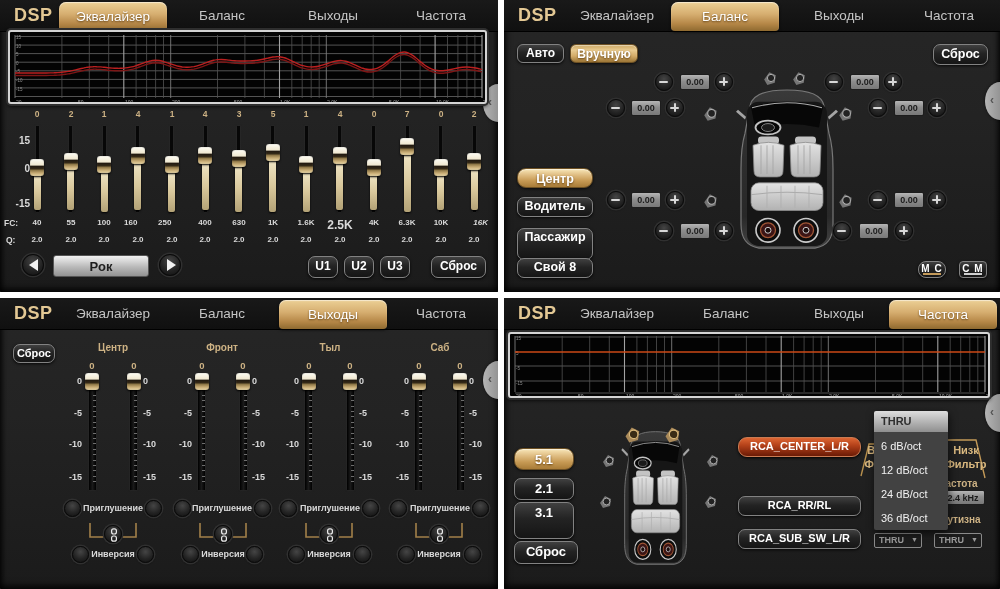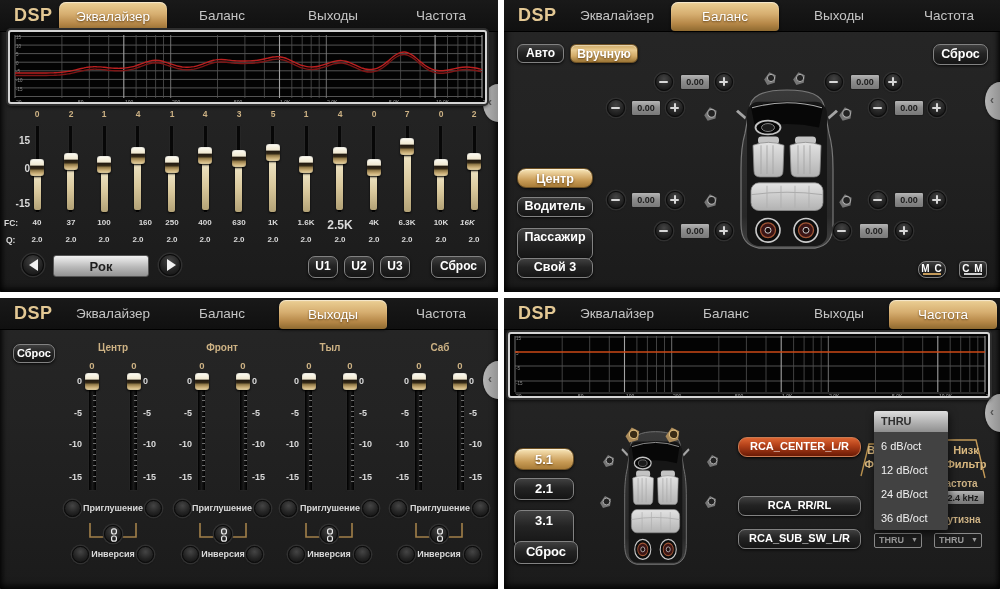--- a/index.html
+++ b/index.html
@@ -103,39 +103,39 @@
 <div class="gl tan" style="left:25px;top:109px;width:24px;text-align:center;font-size:8.5px;">0</div>
 <div style="position:absolute;left:35.5px;top:126px;width:3px;height:86px;background:#070707;box-shadow:0 0 2px #333;"></div>
 <div style="position:absolute;left:33.5px;top:174px;width:7px;height:36px;background:linear-gradient(180deg,#efe5c5,#d9c89c 50%,#b3a276);border-radius:2px;box-shadow:0 1px 2px #000;"></div>
 <div style="position:absolute;left:30.0px;top:159.0px;width:14px;height:17px;border-radius:3px;background:linear-gradient(180deg,#fdfcf4 0%,#f0e8d0 36%,#211910 42%,#352a17 58%,#8d7646 66%,#c5a972 82%,#e9d6a4 100%);box-shadow:0 1px 2px #000,inset 0 0 1px #555;"></div>
 <div class="gl" style="left:23px;top:218px;width:28px;text-align:center;font-size:8px;">40</div>
 <div class="gl" style="left:23px;top:235px;width:28px;text-align:center;font-size:8px;">2.0</div>
 <div class="gl tan" style="left:59px;top:109px;width:24px;text-align:center;font-size:8.5px;">2</div>
 <div style="position:absolute;left:69.2px;top:126px;width:3px;height:86px;background:#070707;box-shadow:0 0 2px #333;"></div>
 <div style="position:absolute;left:67.2px;top:168px;width:7px;height:42px;background:linear-gradient(180deg,#efe5c5,#d9c89c 50%,#b3a276);border-radius:2px;box-shadow:0 1px 2px #000;"></div>
 <div style="position:absolute;left:63.7px;top:153.0px;width:14px;height:17px;border-radius:3px;background:linear-gradient(180deg,#fdfcf4 0%,#f0e8d0 36%,#211910 42%,#352a17 58%,#8d7646 66%,#c5a972 82%,#e9d6a4 100%);box-shadow:0 1px 2px #000,inset 0 0 1px #555;"></div>
-<div class="gl" style="left:57px;top:218px;width:28px;text-align:center;font-size:8px;">37</div>
+<div class="gl" style="left:57px;top:218px;width:28px;text-align:center;font-size:8px;">55</div>
 <div class="gl" style="left:57px;top:235px;width:28px;text-align:center;font-size:8px;">2.0</div>
 <div class="gl tan" style="left:92px;top:109px;width:24px;text-align:center;font-size:8.5px;">1</div>
 <div style="position:absolute;left:102.8px;top:126px;width:3px;height:86px;background:#070707;box-shadow:0 0 2px #333;"></div>
 <div style="position:absolute;left:100.8px;top:172px;width:7px;height:40px;background:linear-gradient(180deg,#efe5c5,#d9c89c 50%,#b3a276);border-radius:2px;box-shadow:0 1px 2px #000;"></div>
 <div style="position:absolute;left:97.3px;top:156.0px;width:14px;height:17px;border-radius:3px;background:linear-gradient(180deg,#fdfcf4 0%,#f0e8d0 36%,#211910 42%,#352a17 58%,#8d7646 66%,#c5a972 82%,#e9d6a4 100%);box-shadow:0 1px 2px #000,inset 0 0 1px #555;"></div>
 <div class="gl" style="left:90px;top:218px;width:28px;text-align:center;font-size:8px;">100</div>
 <div class="gl" style="left:90px;top:235px;width:28px;text-align:center;font-size:8px;">2.0</div>
 <div class="gl tan" style="left:126px;top:109px;width:24px;text-align:center;font-size:8.5px;">4</div>
 <div style="position:absolute;left:136.4px;top:126px;width:3px;height:86px;background:#070707;box-shadow:0 0 2px #333;"></div>
 <div style="position:absolute;left:134.4px;top:162px;width:7px;height:48px;background:linear-gradient(180deg,#efe5c5,#d9c89c 50%,#b3a276);border-radius:2px;box-shadow:0 1px 2px #000;"></div>
 <div style="position:absolute;left:130.9px;top:147.0px;width:14px;height:17px;border-radius:3px;background:linear-gradient(180deg,#fdfcf4 0%,#f0e8d0 36%,#211910 42%,#352a17 58%,#8d7646 66%,#c5a972 82%,#e9d6a4 100%);box-shadow:0 1px 2px #000,inset 0 0 1px #555;"></div>
-<div class="gl" style="left:124px;top:218px;width:28px;text-align:right;font-size:8px;">160</div>
+<div class="gl" style="left:124px;top:218px;width:28px;text-align:left;font-size:8px;">160</div>
 <div class="gl" style="left:124px;top:235px;width:28px;text-align:center;font-size:8px;">2.0</div>
 <div class="gl tan" style="left:160px;top:109px;width:24px;text-align:center;font-size:8.5px;">1</div>
 <div style="position:absolute;left:170.1px;top:126px;width:3px;height:86px;background:#070707;box-shadow:0 0 2px #333;"></div>
 <div style="position:absolute;left:168.1px;top:172px;width:7px;height:40px;background:linear-gradient(180deg,#efe5c5,#d9c89c 50%,#b3a276);border-radius:2px;box-shadow:0 1px 2px #000;"></div>
 <div style="position:absolute;left:164.6px;top:156.0px;width:14px;height:17px;border-radius:3px;background:linear-gradient(180deg,#fdfcf4 0%,#f0e8d0 36%,#211910 42%,#352a17 58%,#8d7646 66%,#c5a972 82%,#e9d6a4 100%);box-shadow:0 1px 2px #000,inset 0 0 1px #555;"></div>
-<div class="gl" style="left:158px;top:218px;width:28px;text-align:center;font-size:8px;">250</div>
+<div class="gl" style="left:158px;top:218px;width:28px;text-align:left;font-size:8px;">250</div>
 <div class="gl" style="left:158px;top:235px;width:28px;text-align:center;font-size:8px;">2.0</div>
 <div class="gl tan" style="left:193px;top:109px;width:24px;text-align:center;font-size:8.5px;">4</div>
 <div style="position:absolute;left:203.8px;top:126px;width:3px;height:86px;background:#070707;box-shadow:0 0 2px #333;"></div>
 <div style="position:absolute;left:201.8px;top:162px;width:7px;height:48px;background:linear-gradient(180deg,#efe5c5,#d9c89c 50%,#b3a276);border-radius:2px;box-shadow:0 1px 2px #000;"></div>
 <div style="position:absolute;left:198.2px;top:147.0px;width:14px;height:17px;border-radius:3px;background:linear-gradient(180deg,#fdfcf4 0%,#f0e8d0 36%,#211910 42%,#352a17 58%,#8d7646 66%,#c5a972 82%,#e9d6a4 100%);box-shadow:0 1px 2px #000,inset 0 0 1px #555;"></div>
 <div class="gl" style="left:191px;top:218px;width:28px;text-align:center;font-size:8px;">400</div>
 <div class="gl" style="left:191px;top:235px;width:28px;text-align:center;font-size:8px;">2.0</div>
 <div class="gl tan" style="left:227px;top:109px;width:24px;text-align:center;font-size:8.5px;">3</div>
 <div style="position:absolute;left:237.4px;top:126px;width:3px;height:86px;background:#070707;box-shadow:0 0 2px #333;"></div>
 <div style="position:absolute;left:235.4px;top:166px;width:7px;height:46px;background:linear-gradient(180deg,#efe5c5,#d9c89c 50%,#b3a276);border-radius:2px;box-shadow:0 1px 2px #000;"></div>
@@ -175,21 +175,21 @@
 <div class="gl tan" style="left:429px;top:109px;width:24px;text-align:center;font-size:8.5px;">0</div>
 <div style="position:absolute;left:439.3px;top:126px;width:3px;height:86px;background:#070707;box-shadow:0 0 2px #333;"></div>
 <div style="position:absolute;left:437.3px;top:174px;width:7px;height:36px;background:linear-gradient(180deg,#efe5c5,#d9c89c 50%,#b3a276);border-radius:2px;box-shadow:0 1px 2px #000;"></div>
 <div style="position:absolute;left:433.8px;top:159.0px;width:14px;height:17px;border-radius:3px;background:linear-gradient(180deg,#fdfcf4 0%,#f0e8d0 36%,#211910 42%,#352a17 58%,#8d7646 66%,#c5a972 82%,#e9d6a4 100%);box-shadow:0 1px 2px #000,inset 0 0 1px #555;"></div>
 <div class="gl" style="left:427px;top:218px;width:28px;text-align:center;font-size:8px;">10K</div>
 <div class="gl" style="left:427px;top:235px;width:28px;text-align:center;font-size:8px;">2.0</div>
 <div class="gl tan" style="left:462px;top:109px;width:24px;text-align:center;font-size:8.5px;">2</div>
 <div style="position:absolute;left:472.9px;top:126px;width:3px;height:86px;background:#070707;box-shadow:0 0 2px #333;"></div>
 <div style="position:absolute;left:470.9px;top:168px;width:7px;height:42px;background:linear-gradient(180deg,#efe5c5,#d9c89c 50%,#b3a276);border-radius:2px;box-shadow:0 1px 2px #000;"></div>
 <div style="position:absolute;left:467.4px;top:153.0px;width:14px;height:17px;border-radius:3px;background:linear-gradient(180deg,#fdfcf4 0%,#f0e8d0 36%,#211910 42%,#352a17 58%,#8d7646 66%,#c5a972 82%,#e9d6a4 100%);box-shadow:0 1px 2px #000,inset 0 0 1px #555;"></div>
-<div class="gl" style="left:460px;top:218px;width:28px;text-align:left;font-size:8px;font-style:italic;">16K</div>
+<div class="gl" style="left:460px;top:218px;width:28px;text-align:right;font-size:8px;font-style:italic;">16K</div>
 <div class="gl" style="left:460px;top:235px;width:28px;text-align:center;font-size:8px;">2.0</div>
 <div class="gl" style="left:10px;top:135px;width:20px;text-align:right;font-size:10px;">15</div>
 <div class="gl" style="left:10px;top:163px;width:20px;text-align:right;font-size:10px;">0</div>
 <div class="gl" style="left:6px;top:198px;width:24px;text-align:right;font-size:10px;">-15</div>
 <div class="gl" style="left:4px;top:218px;font-size:8.5px;">FC:</div>
 <div class="gl" style="left:6px;top:235px;font-size:8.5px;">Q:</div>
 <div class="circ" style="left:22px;top:254px;width:22px;height:22px;"></div>
 <div style="position:absolute;left:29px;top:259px;width:0;height:0;border-right:9px solid #f2f2f2;border-top:6px solid transparent;border-bottom:6px solid transparent;"></div>
 <div style="position:absolute;left:53px;top:255px;width:96px;height:22px;background:linear-gradient(180deg,#f2f2f2,#b9b9b9 55%,#939393);border:1px solid #555;border-radius:3px;color:#1e1e1e;font-weight:bold;font-size:13px;text-align:center;line-height:22px;box-sizing:border-box;">Рок</div>
 <div class="circ" style="left:159px;top:254px;width:22px;height:22px;"></div>
@@ -208,21 +208,21 @@
 <div class="tab" style="left:58px;">Эквалайзер</div>
 <div class="tab" style="left:280px;">Выходы</div>
 <div class="tab" style="left:390px;">Частота</div>
 <div class="atab" style="left:167px;">Баланс</div>
 <div class="btn" style="left:13px;top:44px;width:47px;height:19px;line-height:16px;font-size:12px;border-radius:6px;">Авто</div>
 <div class="gbtn" style="left:66px;top:44px;width:68px;height:19px;line-height:19px;font-size:12px;border-radius:6px;background:linear-gradient(180deg,#caa55f 0%,#e8ca90 30%,#d3ab67 65%,#9c7636 100%);border:1px solid #6e5124;">Вручную</div>
 <div class="btn" style="left:429px;top:44px;width:55px;height:21px;line-height:18px;font-size:12.5px;">Сброс</div>
 <div class="gbtn" style="left:13px;top:168px;width:76px;height:20px;line-height:20px;font-size:12.5px;">Центр</div>
 <div class="btn" style="left:13px;top:197px;width:76px;height:20px;line-height:17px;font-size:12.5px;">Водитель</div>
 <div class="btn" style="left:13px;top:228px;width:76px;height:32px;line-height:17px;font-size:12.5px;">Пассажир</div>
-<div class="btn" style="left:13px;top:258px;width:76px;height:20px;line-height:17px;font-size:12.5px;">Свой 3</div>
+<div class="btn" style="left:13px;top:258px;width:76px;height:20px;line-height:17px;font-size:12.5px;">Свой 8</div>
 <svg style="position:absolute;left:190px;top:62px;" width="184" height="196" viewBox="0 0 184 196">
       <defs>
         <linearGradient id="cba" x1="0" y1="0" x2="0" y2="1">
           <stop offset="0" stop-color="#3a3a3a"></stop>
           <stop offset="0.25" stop-color="#303030"></stop>
           <stop offset="0.8" stop-color="#282828"></stop>
           <stop offset="1" stop-color="#454545"></stop>
         </linearGradient>
         <linearGradient id="sta" x1="0" y1="0" x2="0" y2="1">
           <stop offset="0" stop-color="#e3e3e3"></stop>
@@ -535,21 +535,21 @@
         <text x="272" y="63.5" font-size="5" fill="#a8a8a8" font-family="Liberation Sans">1.0K</text>
         <text x="319" y="63.5" font-size="5" fill="#a8a8a8" font-family="Liberation Sans">2.0K</text>
         <text x="382" y="63.5" font-size="5" fill="#a8a8a8" font-family="Liberation Sans">5.0K</text>
         <text x="429" y="63.5" font-size="5" fill="#a8a8a8" font-family="Liberation Sans">10.0K</text>
         <text x="476" y="63.5" font-size="5" fill="#a8a8a8" font-family="Liberation Sans">20K</text>
         <line x1="5" y1="18" x2="475" y2="18" stroke="#cc4a17" stroke-width="1.6"></line>
       </svg>
 </div>
 <div class="gbtn" style="left:10px;top:150px;width:60px;height:22px;line-height:22px;font-size:13px;">5.1</div>
 <div class="btn" style="left:10px;top:180px;width:60px;height:22px;line-height:19px;font-size:13px;">2.1</div>
-<div class="btn" style="left:10px;top:212px;width:60px;height:37px;line-height:19px;font-size:13px;">3.1</div>
+<div class="btn" style="left:10px;top:204px;width:60px;height:37px;line-height:19px;font-size:13px;">3.1</div>
 <div class="btn" style="left:10px;top:243px;width:64px;height:23px;line-height:20px;font-size:13px;">Сброс</div>
 <svg style="position:absolute;left:92px;top:124px;" width="124" height="150" viewBox="0 0 124 150">
       <defs>
         <linearGradient id="cbb" x1="0" y1="0" x2="0" y2="1">
           <stop offset="0" stop-color="#3a3a3a"></stop>
           <stop offset="0.25" stop-color="#303030"></stop>
           <stop offset="0.8" stop-color="#282828"></stop>
           <stop offset="1" stop-color="#454545"></stop>
         </linearGradient>
         <linearGradient id="stb" x1="0" y1="0" x2="0" y2="1">

